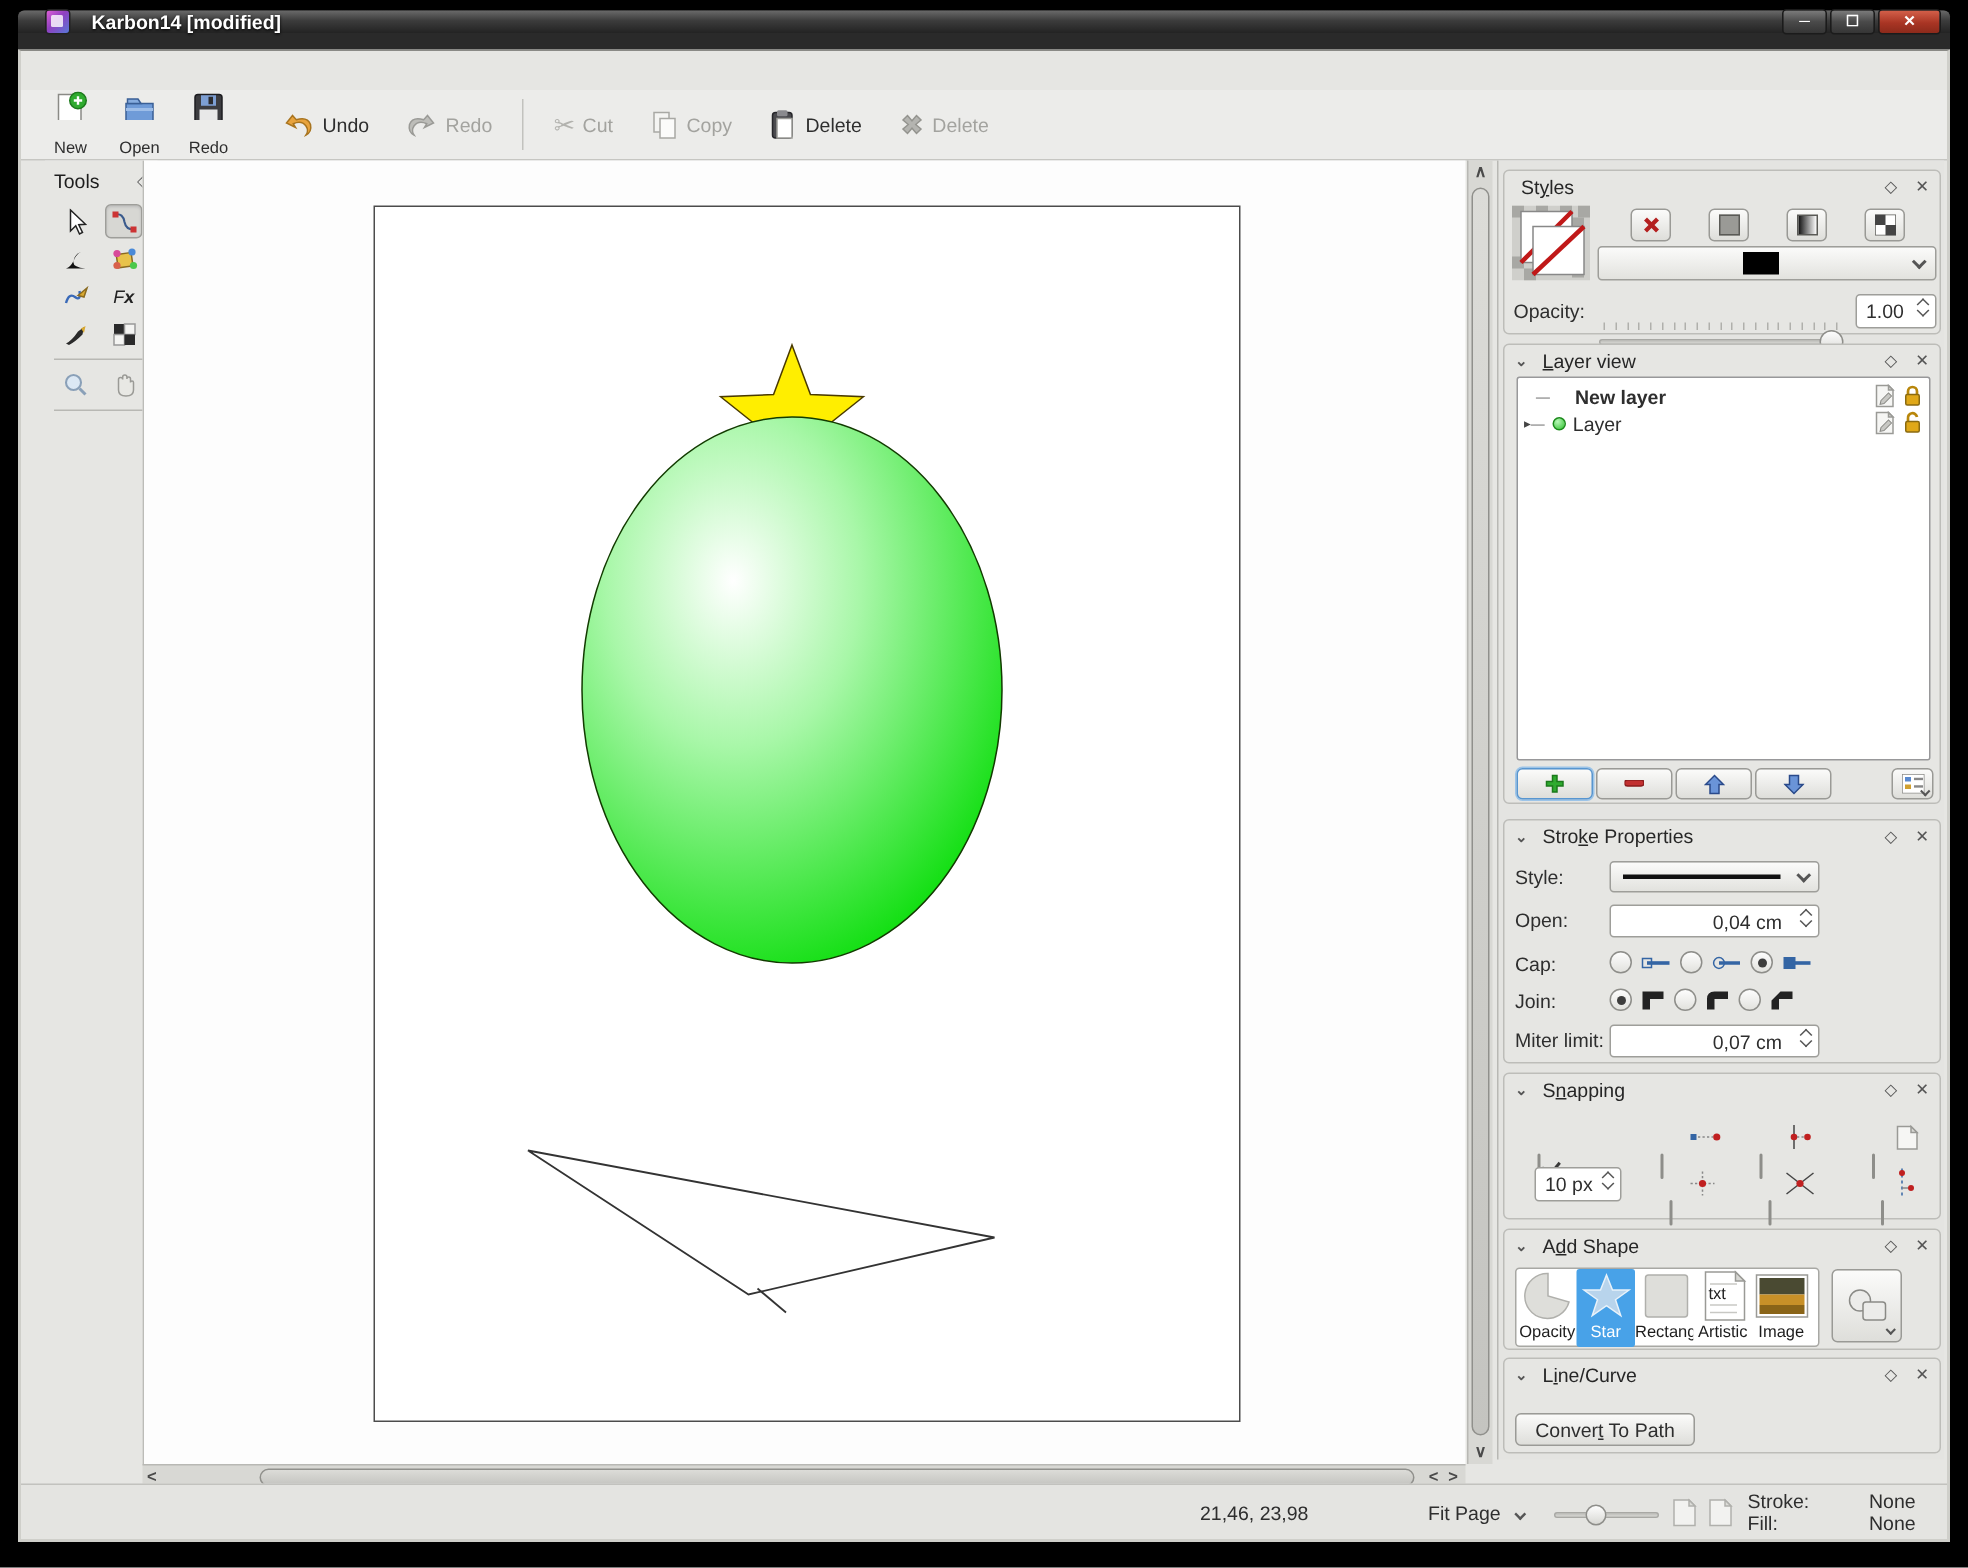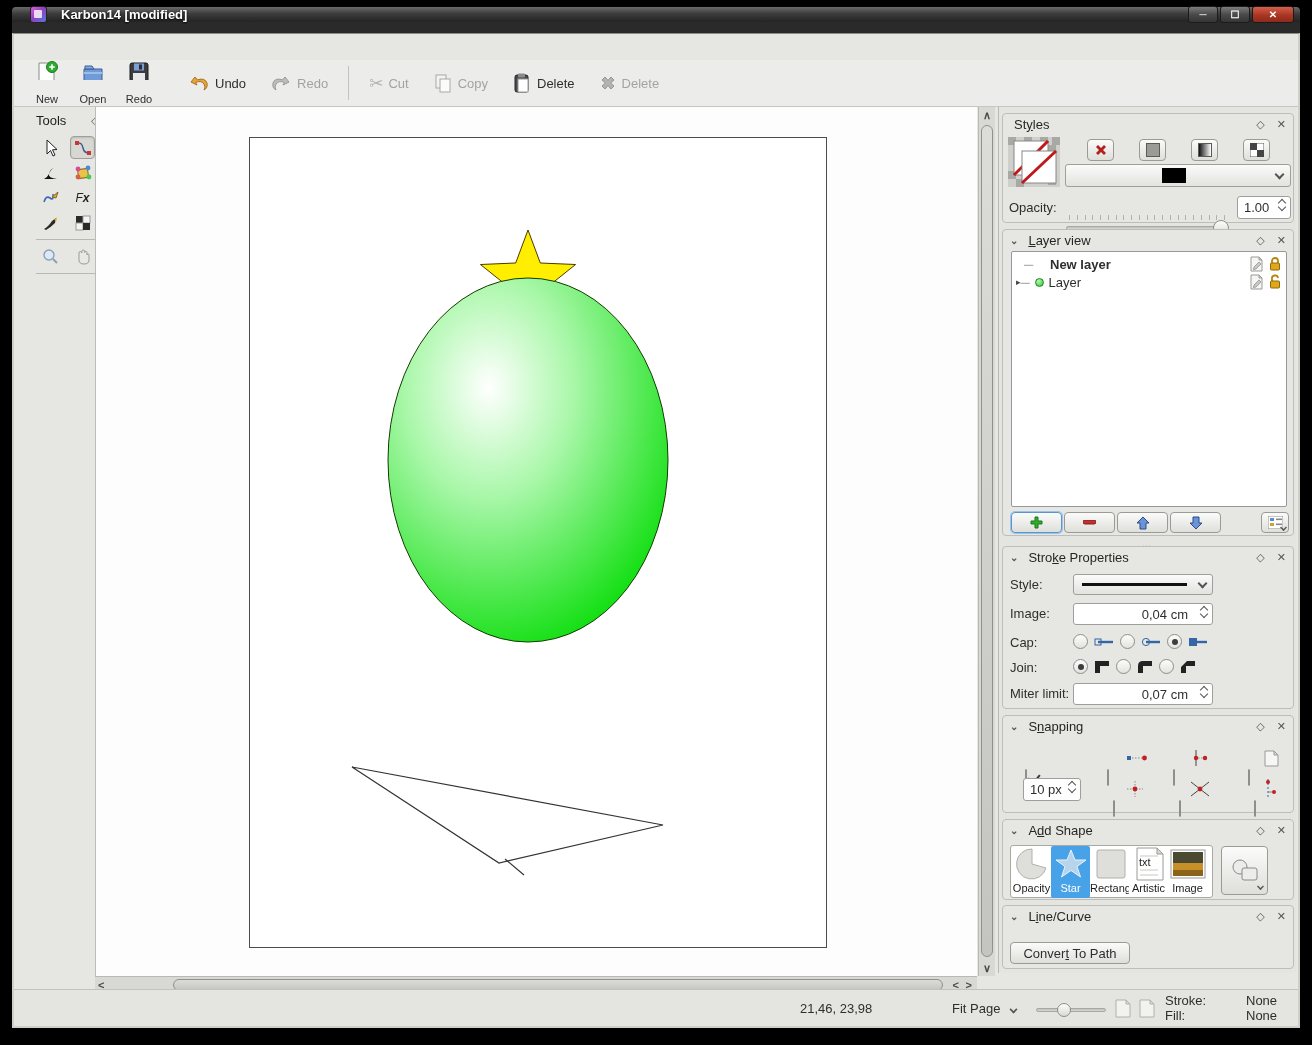--- a/index.html
+++ b/index.html
@@ -452,21 +452,21 @@
           <span class="sp">
               <span>◇</span>
               <span>✕</span>
             </span>
         </div>
         <span class="abs" style="left:7px;top:30px;">Style:</span>
         <div class="abs field" style="left:70px;top:27px;width:140px;height:21px;background:linear-gradient(#fbfbfa,#e2e2de);">
           <span class="abs" style="left:8px;top:8px;width:105px;height:3px;background:#111;"></span>
           <span class="chev abs" style="right:6px;top:5px;"></span>
         </div>
-        <span class="abs" style="left:7px;top:59px;">Image:</span>
+        <span class="abs" style="left:7px;top:59px;">Open:</span>
         <div class="abs field" style="left:70px;top:56px;width:140px;height:22px;">
           <span class="abs" style="right:24px;top:3px;">0,04 cm</span>
           <span class="spinner">
               <i class="up"></i>
               <i class="dn"></i>
             </span>
         </div>
         <span class="abs" style="left:7px;top:88px;">Cap:</span>
         <div class="abs" style="left:70px;top:87px;display:flex;gap:6px;align-items:center;">
           <span class="radio"></span>

